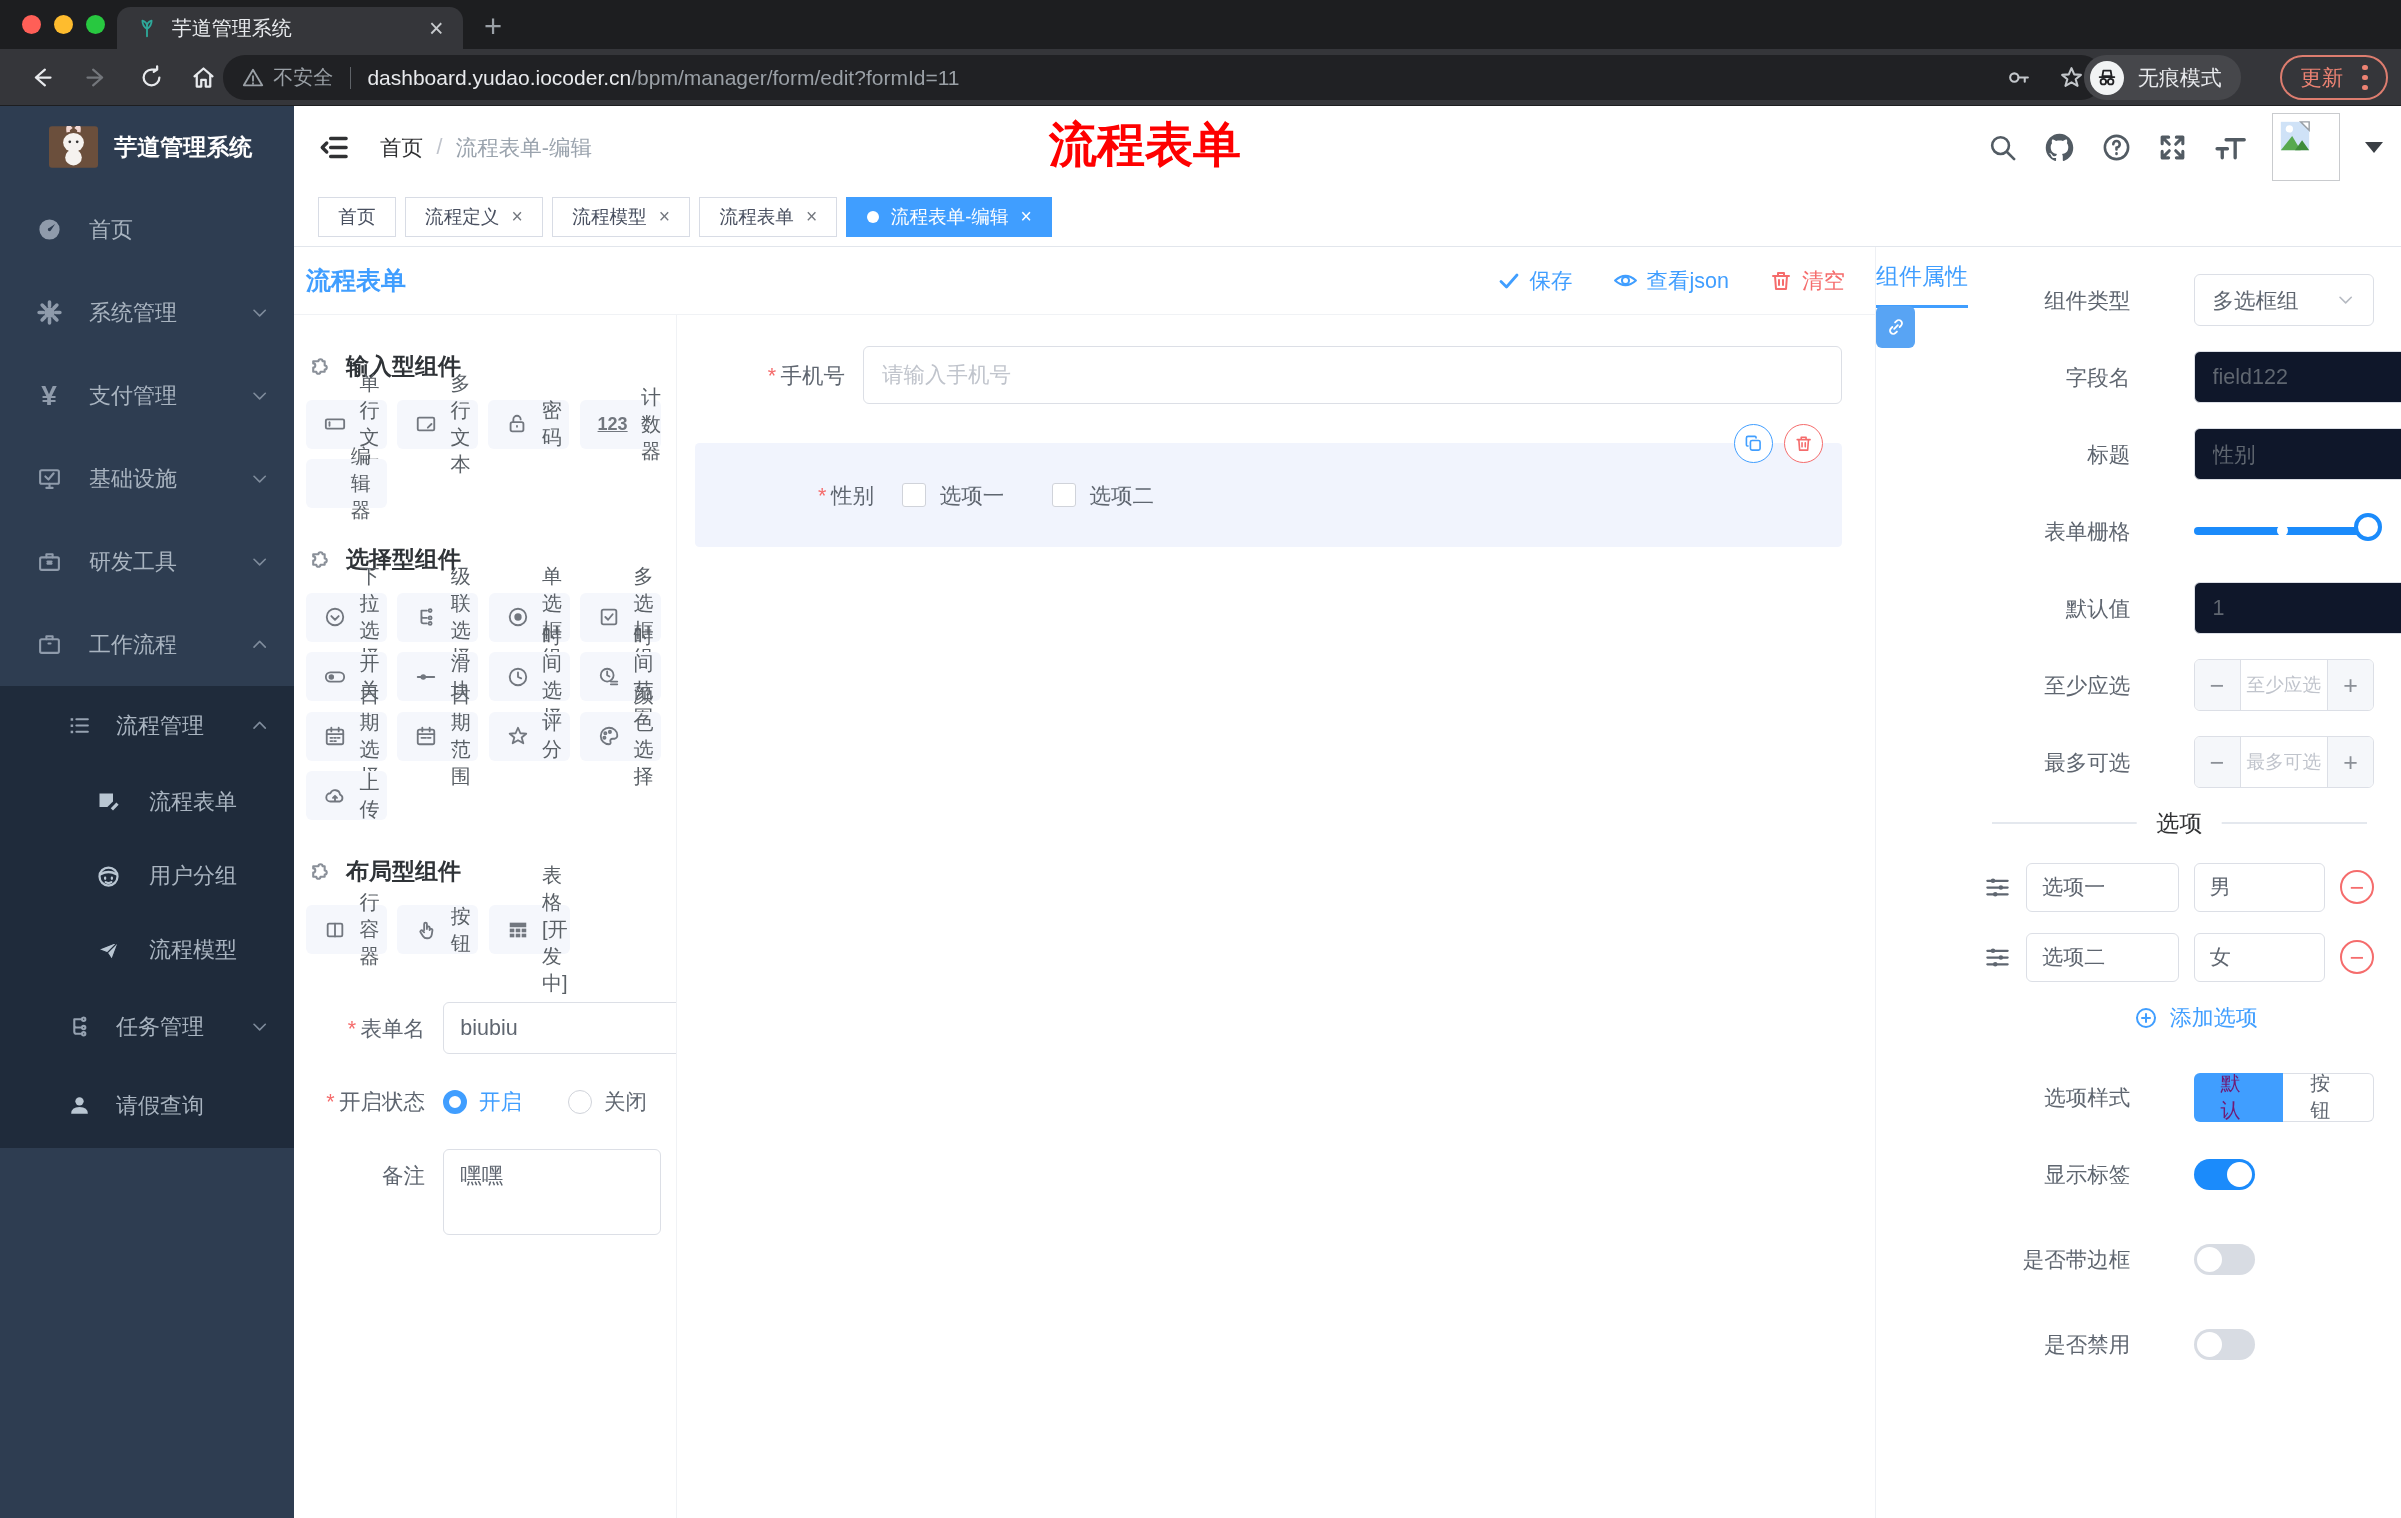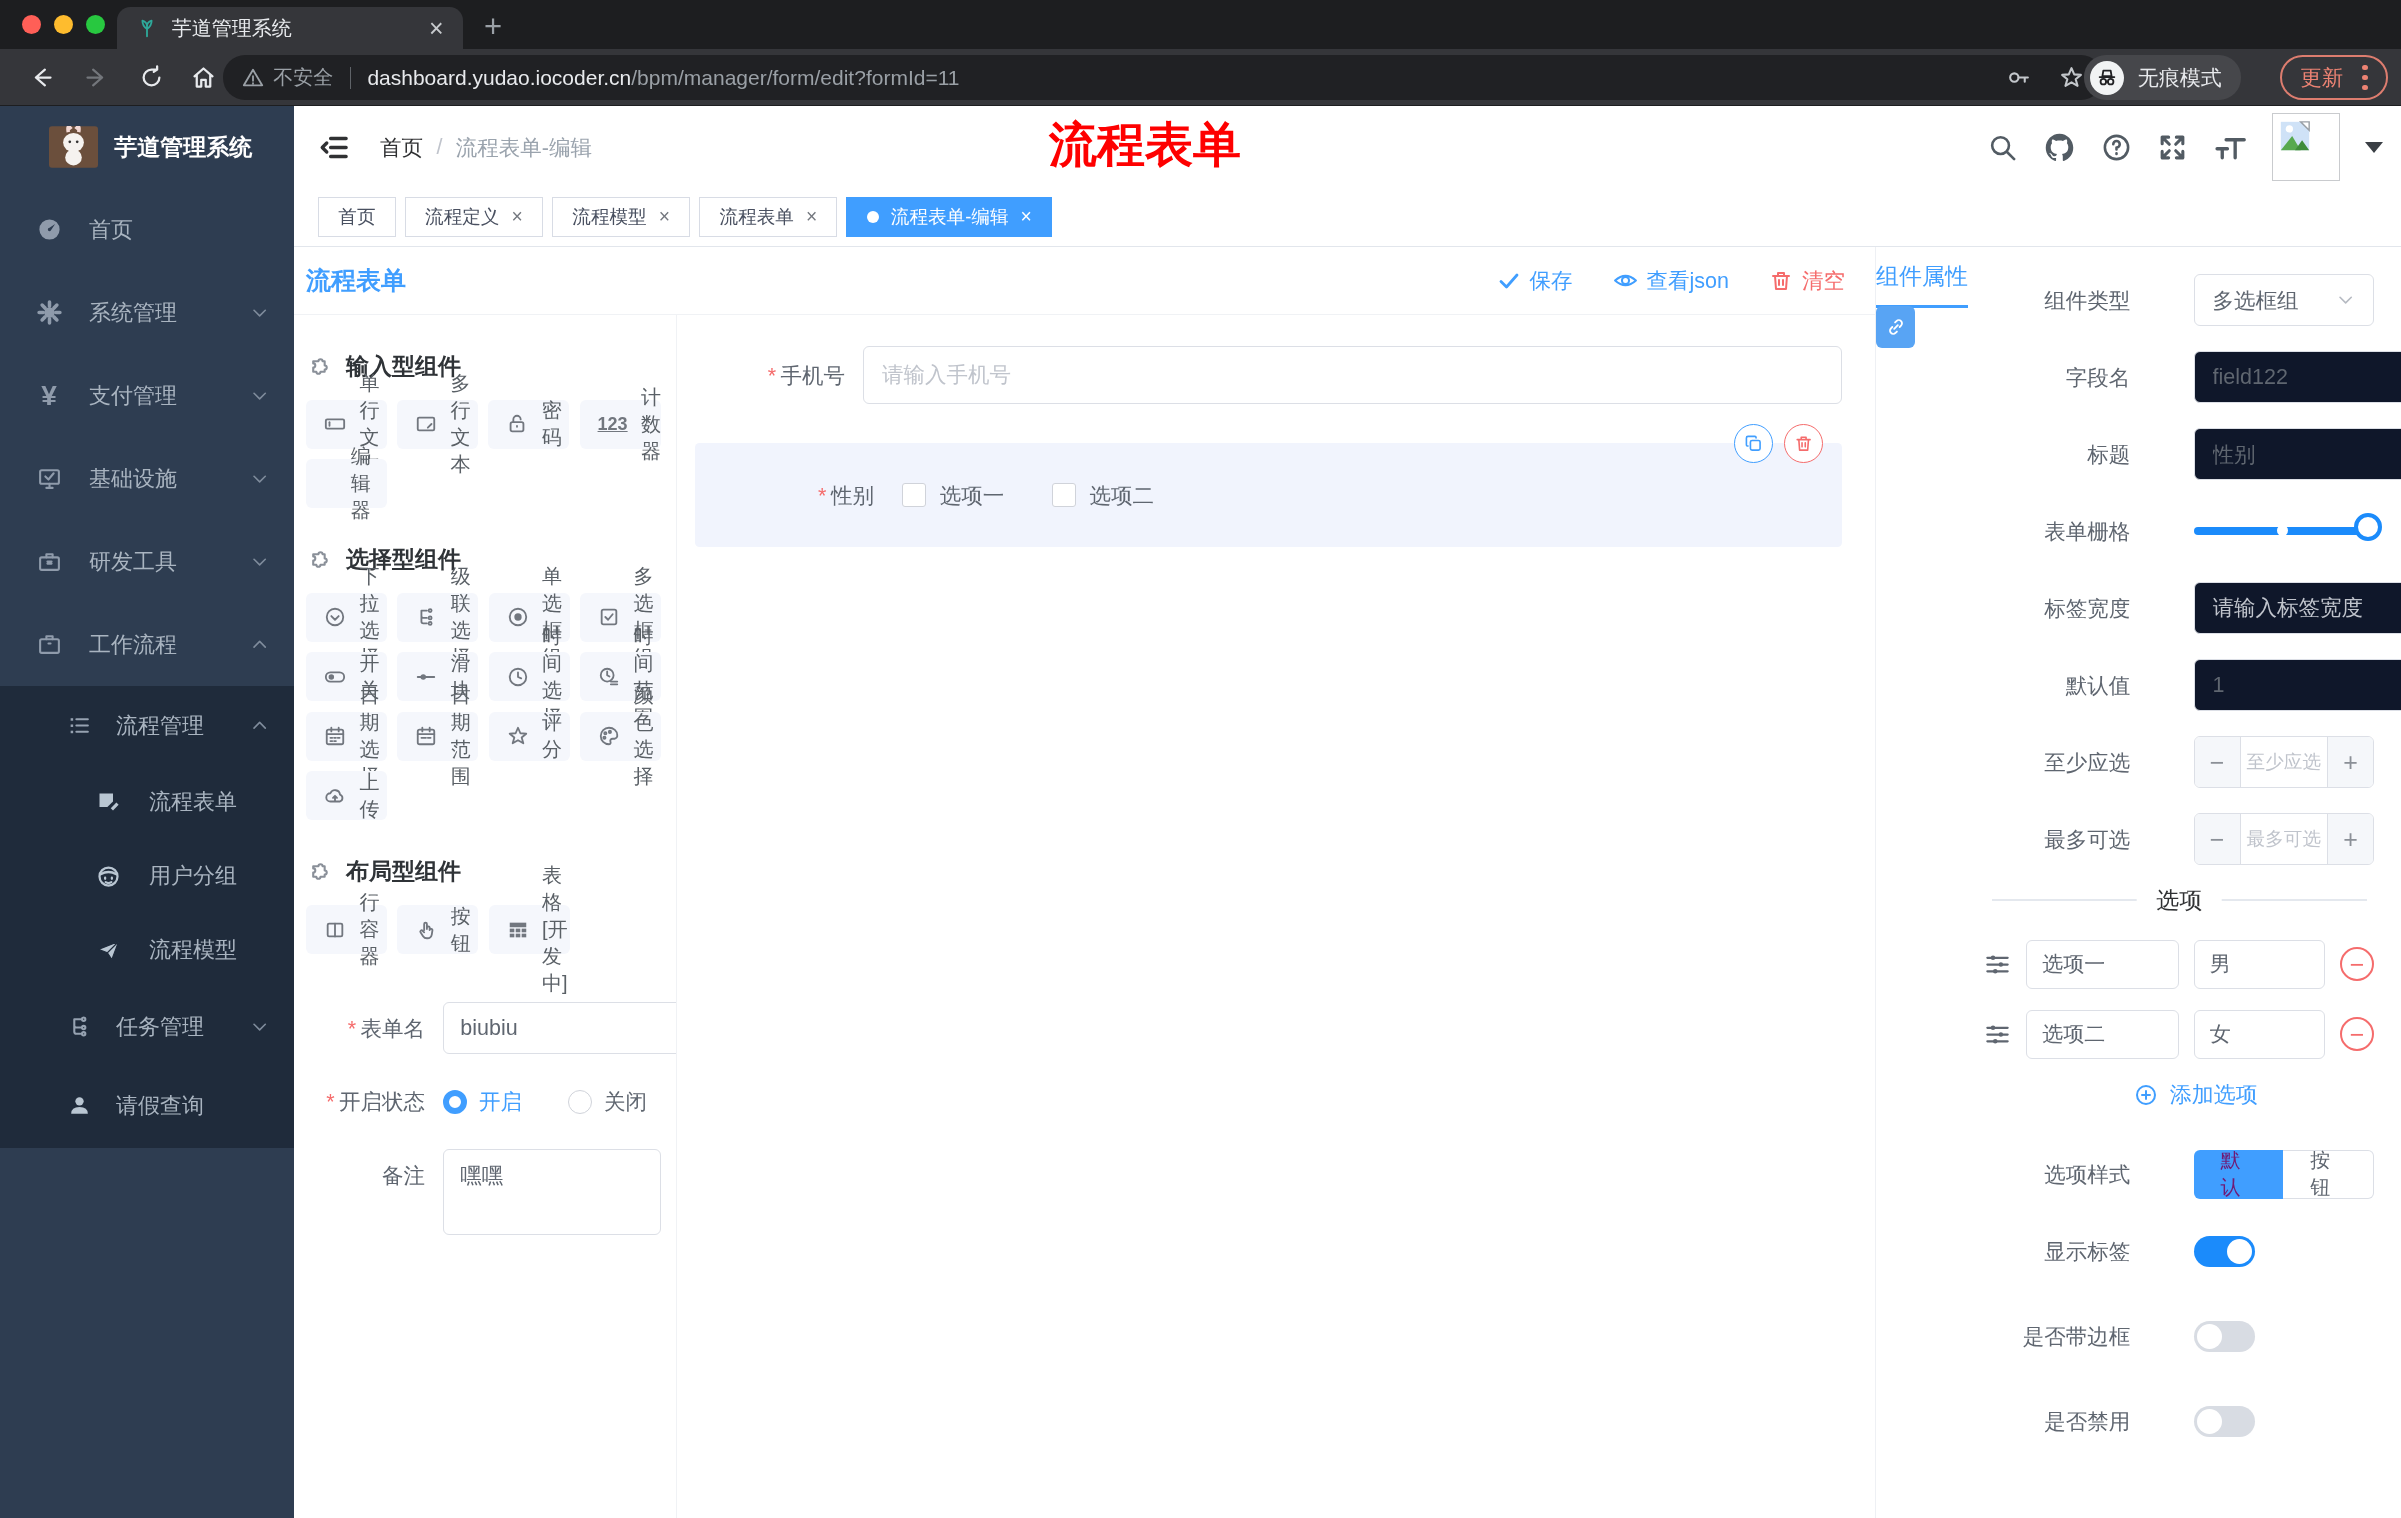--- a/index.html
+++ b/index.html
@@ -775,24 +775,20 @@
             <input class="pinput" value="性别" style="">
           </div>
           <div class="prow">
             <div class="plabel">表单栅格</div>
             <div class="slider">
               <div class="mark"></div>
               <div class="knob"></div>
             </div>
           </div>
           <div class="prow">
-            <div class="plabel">标签宽度</div>
-            <input class="pinput" placeholder="请输入标签宽度" style="">
-          </div>
-          <div class="prow">
             <div class="plabel">默认值</div>
             <input class="pinput" value="1" style="">
           </div>
           <div class="prow">
             <div class="plabel">至少应选</div>
             <div class="stepper">
               <div class="st-btn l">−</div>
               <div class="st-val">至少应选</div>
               <div class="st-btn r">+</div>
             </div>

